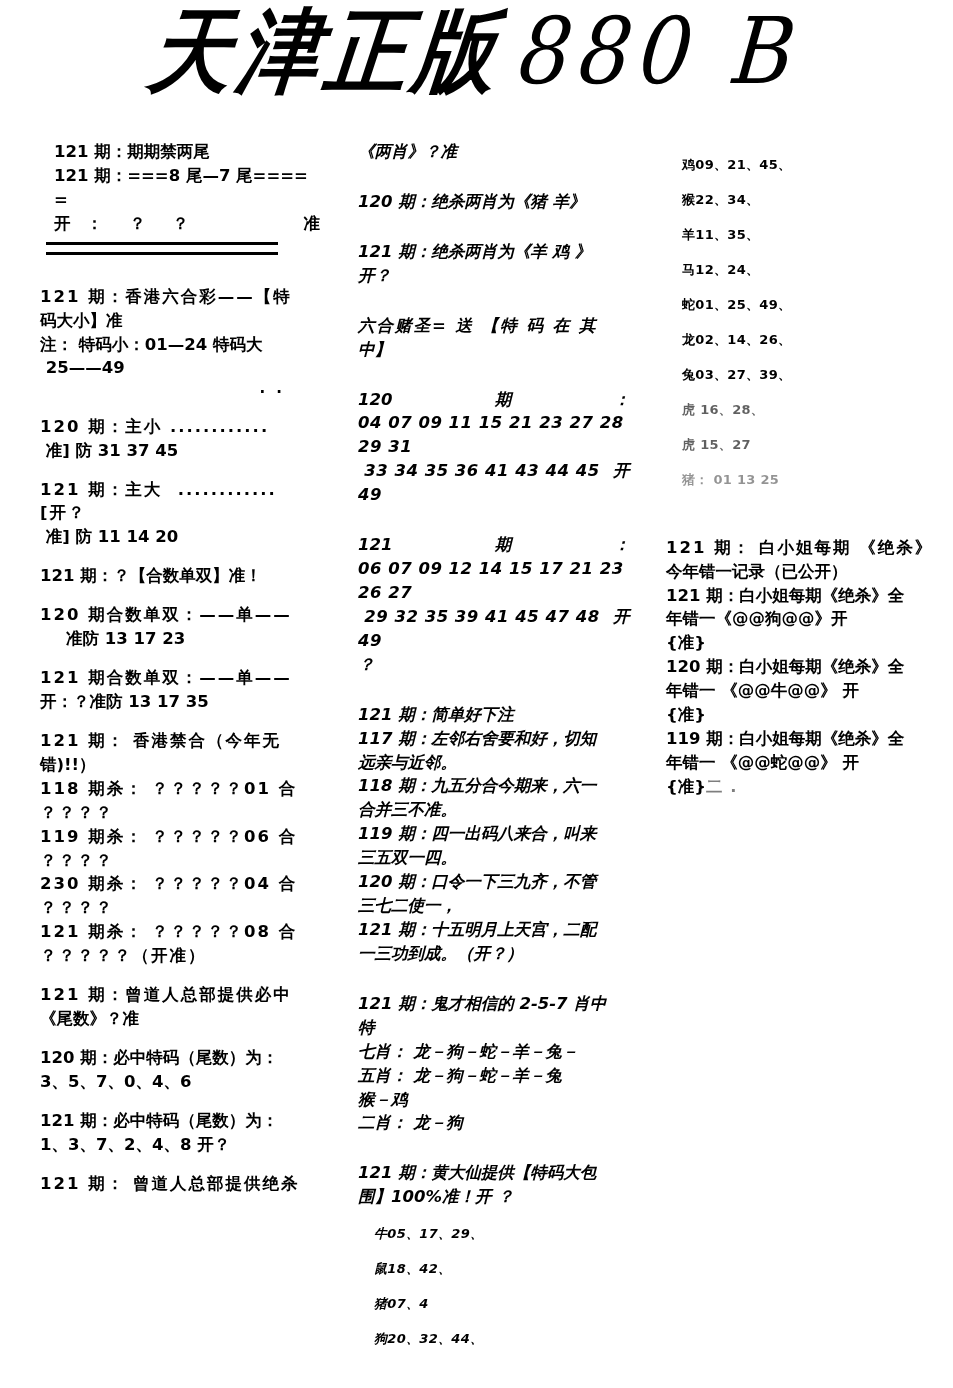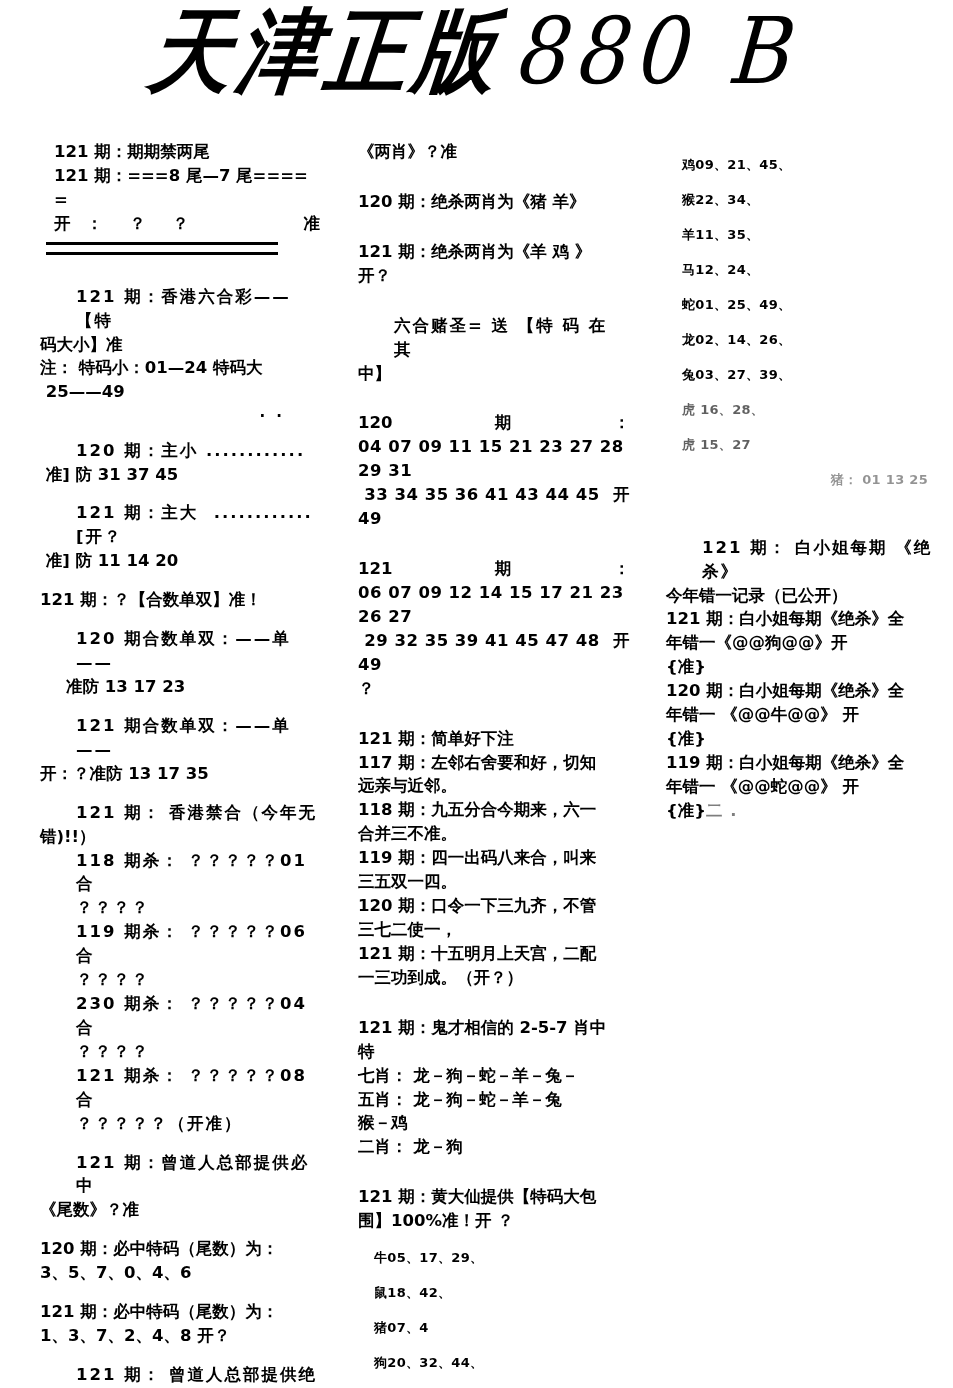--- a/index.html
+++ b/index.html
@@ -46,40 +46,40 @@
   
   .cols{
     position:absolute;left:0;top:140px;width:953px;height:1240px;
   }
   .col{
     position:absolute;top:0;
     font-size:16.5px;
     line-height:1.42;
   }
   .col-left{left:40px;width:285px;}
-  .col-mid{left:358px;width:272px;}
+  .col-mid{left:358px;width:272px;font-style:italic;}
   .col-right{left:666px;width:278px;}
 
   .blk{margin:0 0 15px 0;}
   .blk.nogap{margin-bottom:0;margin-left:14px;}
   .blk.big-gap{margin-bottom:26px;}
 
   .ln{
     margin:0;
     font-weight:bold;
     font-size:16.5px;
     line-height:1.45;
     white-space:pre-wrap;
     word-break:break-all;
   }
   .ln.num{
     font-weight:bold;
     letter-spacing:0.5px;
   }
-  .ln.spread{letter-spacing:2px;margin-left:36px;}
+  .ln.spread{letter-spacing:2px;}
   .ln.wide{letter-spacing:5px;}
   .ln.indent2{padding-left:26px;}
   .ln.justify{
     display:flex;justify-content:space-between;
   }
 
   
   .rule2{
     margin:6px 0 30px 6px;
     width:232px;height:7px;
@@ -97,21 +97,21 @@
 
   .zrow{
     margin:16px;
     font-weight:bold;
     font-size:13px;
     line-height:1.46;
     letter-spacing:0.3px;
   }
   .zrow .zname{font-weight:bold;}
   .zrow.dim{opacity:.62;}
-  .zrow.dim2{opacity:.42;text-align:right;}
+  .zrow.dim2{opacity:.42;}
 
   .smudge{
     display:inline-block;
     opacity:.5;
     letter-spacing:1px;
   }
 </style>
 </head>
 <body>
 

